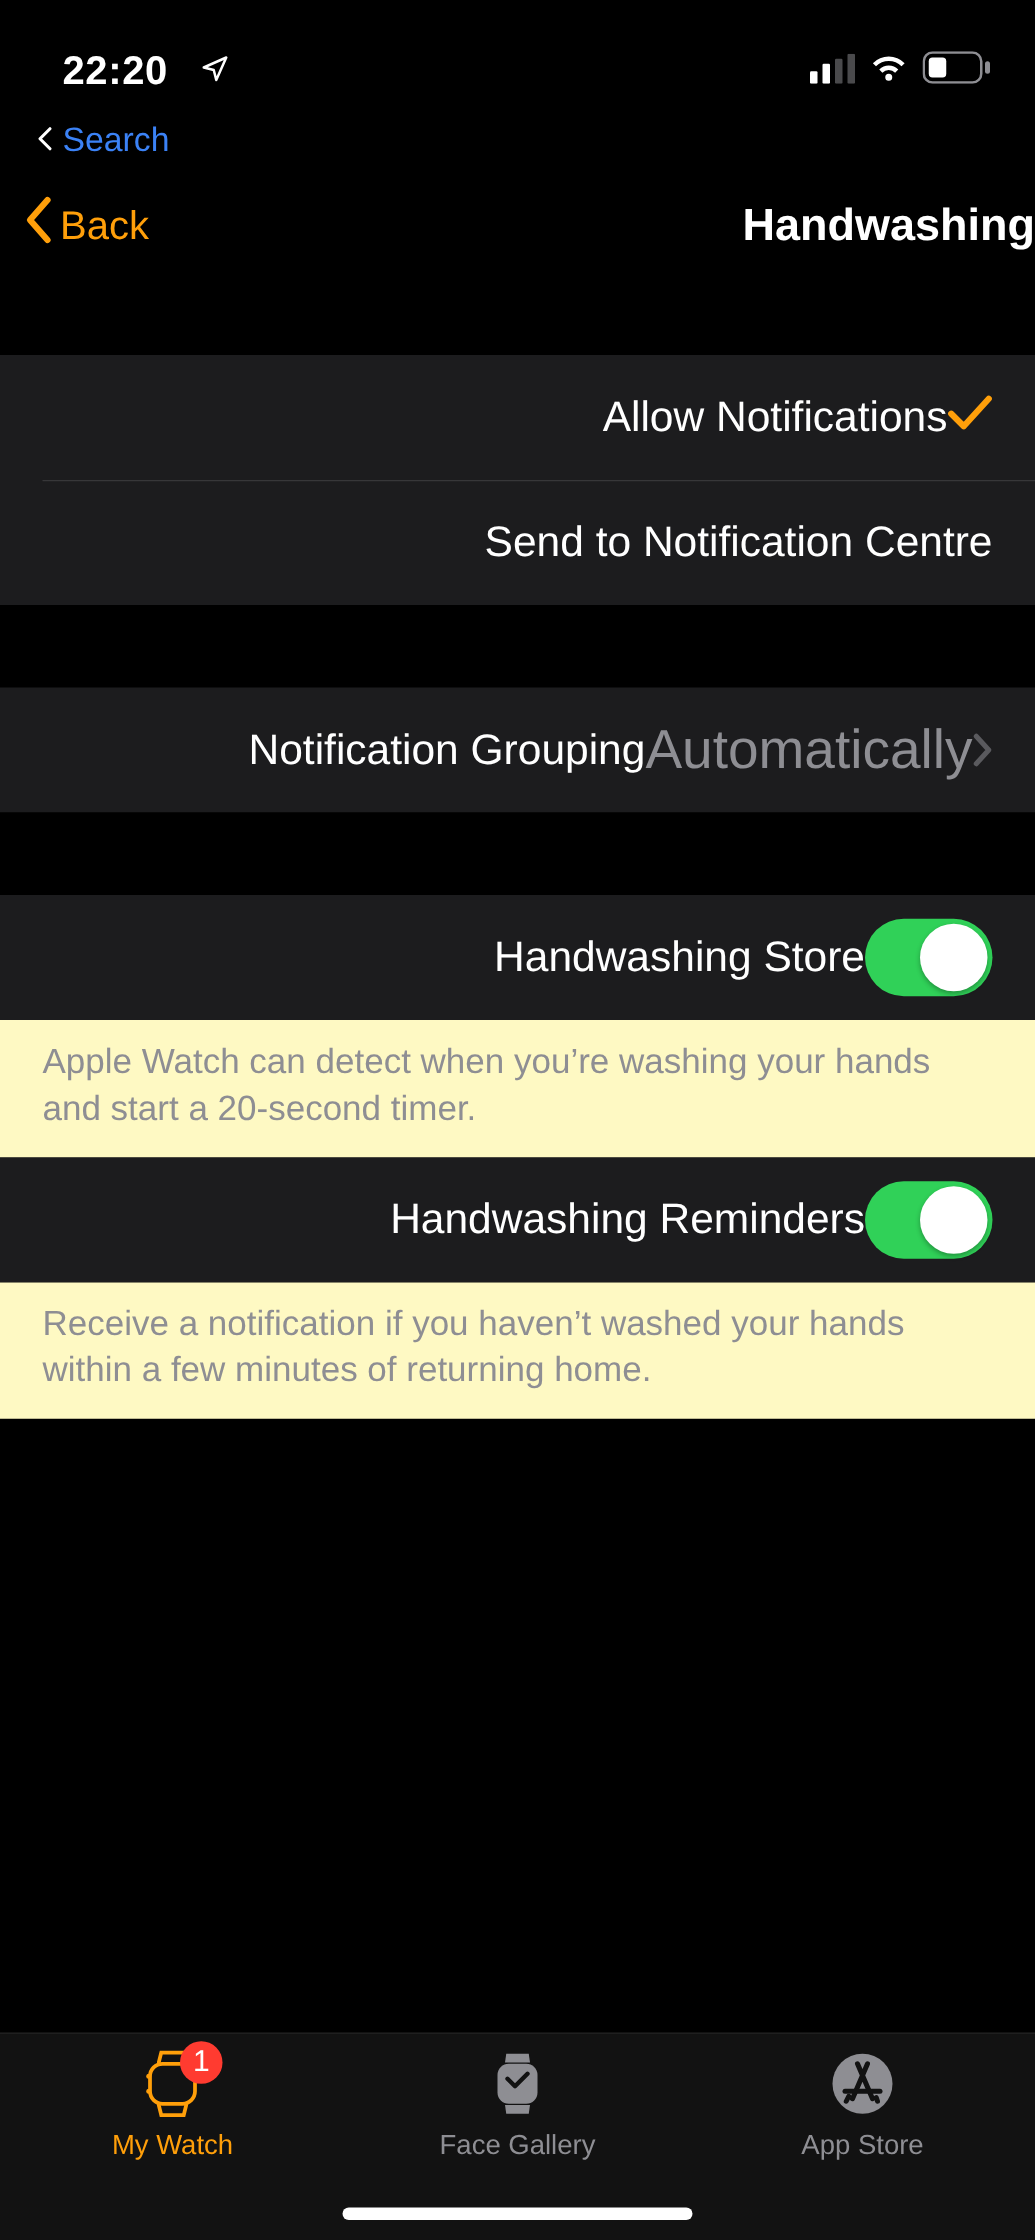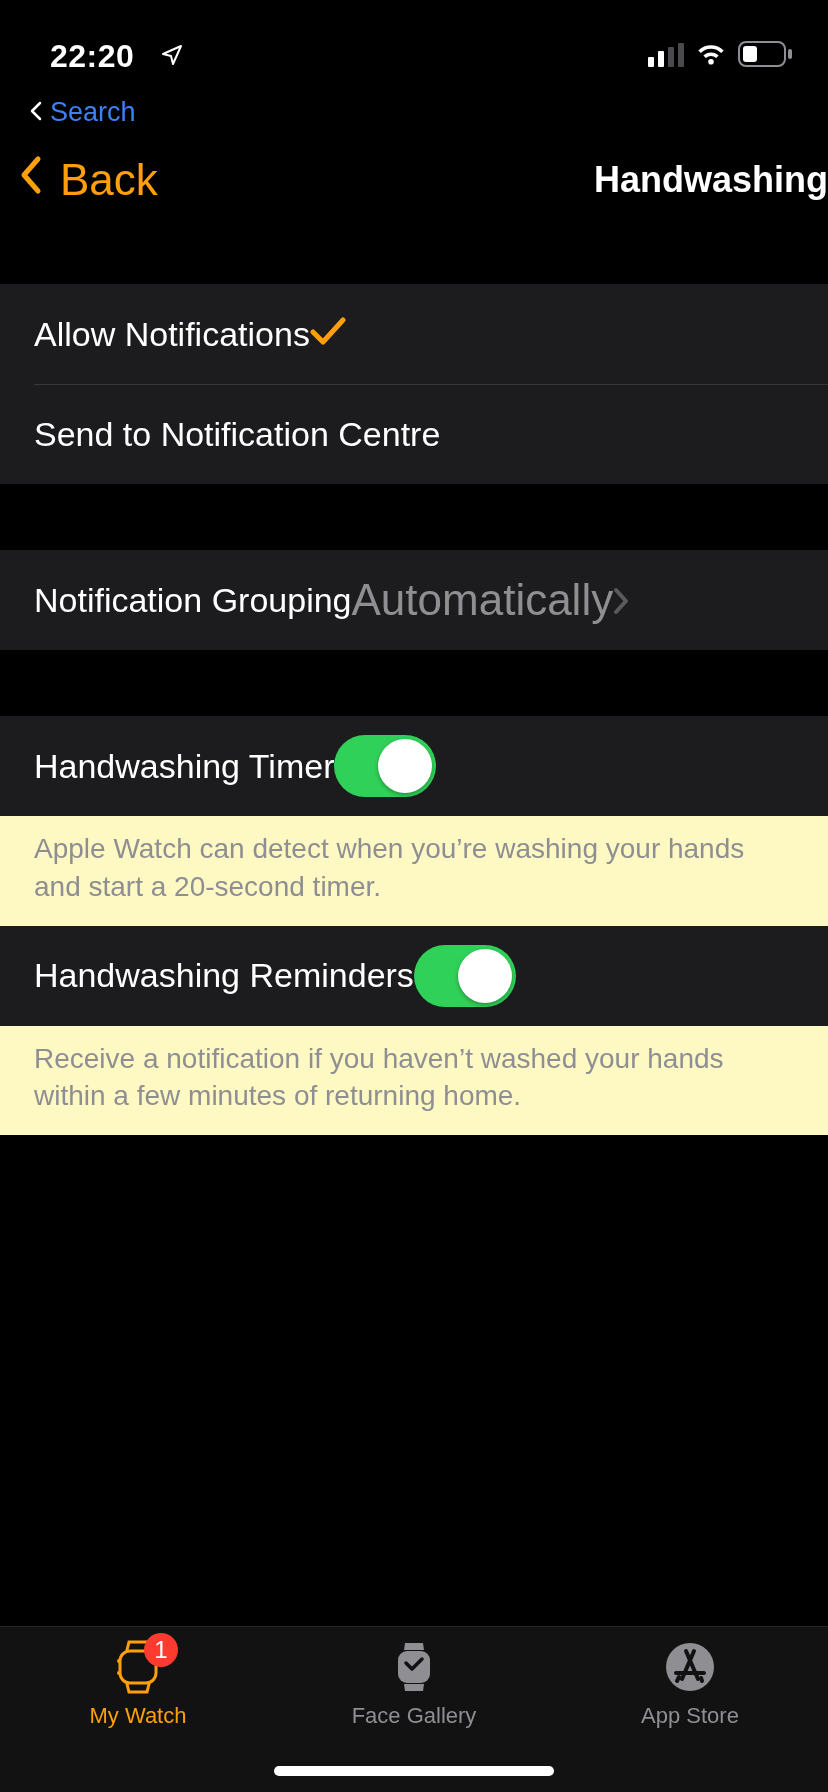--- a/index.html
+++ b/index.html
@@ -9,30 +9,30 @@
     .status-bar { height: 88px; display: flex; align-items: center; justify-content: space-between; padding: 24px 34px 0 50px; font-size: 32px; font-weight: 600; letter-spacing: 0.5px; }
     .status-left { display: flex; align-items: center; gap: 26px; justify-content: space-between; }
     .status-right { display: flex; align-items: center; gap: 10px; }
 
     
     .breadcrumb { height: 48px; display: flex; align-items: center; padding: 0 28px; font-size: 27px; color: #3b82f6; gap: 6px;}
     .breadcrumb svg { }
 
     
     .nav-header { height: 88px; position: relative; display: flex; align-items: center; }
-    .nav-back { position: absolute; left: 18px; display: flex; align-items: center; gap: 16px; color: #FF9F0A; font-size: 44px; }
+    .nav-back { position: absolute; left: 18px; display: flex; align-items: center; gap: 4px; color: #FF9F0A; font-size: 32px; }
     .nav-title { width: 100%; text-align: right; font-size: 36px; font-weight: 600; }
 
     
     .content { }
     .spacer-top { height: 60px; background: #000; }
     .spacer-mid { height: 66px; background: #000; }
 
     .section { background: #1c1c1e; }
-    .row { height: 100px; display: flex; align-items: center; justify-content: flex-start; padding: 12px 34px; font-size: 34px; position: relative; }
+    .row { height: 100px; display: flex; align-items: center; justify-content: flex-end; padding: 12px 34px; font-size: 34px; position: relative; }
     .row + .row::before { content: ""; position: absolute; top: 0; left: 34px; right: 0; height: 1px; background: rgba(255,255,255,0.12); }
 
     .row-label { color: #fff; }
     .row-value { color: #8e8e93; font-size: 44px; display: flex; align-items: center; }
 
     .check-icon { color: #FF9F0A; }
 
     .footer-text { padding: 14px 34px 20px; font-size: 28px; line-height: 1.35; color: #8e8e93; background: #fef9c3; }
 
     
@@ -136,21 +136,21 @@
             </svg>
         </span>
       </span>
     </div>
   </div>
 
   <div class="spacer-mid"></div>
 
   <div class="section">
     <div class="row">
-      <span class="row-label">Handwashing Timer</span>
+      <span class="row-label">Handwashing Store</span>
       <div class="toggle">
           <div class="knob"></div>
         </div>
     </div>
   </div>
   <div class="footer-text">Apple Watch can detect when you’re washing your hands and start a 20-second timer.</div>
 
   <div class="section">
     <div class="row">
       <span class="row-label">Handwashing Reminders</span>

